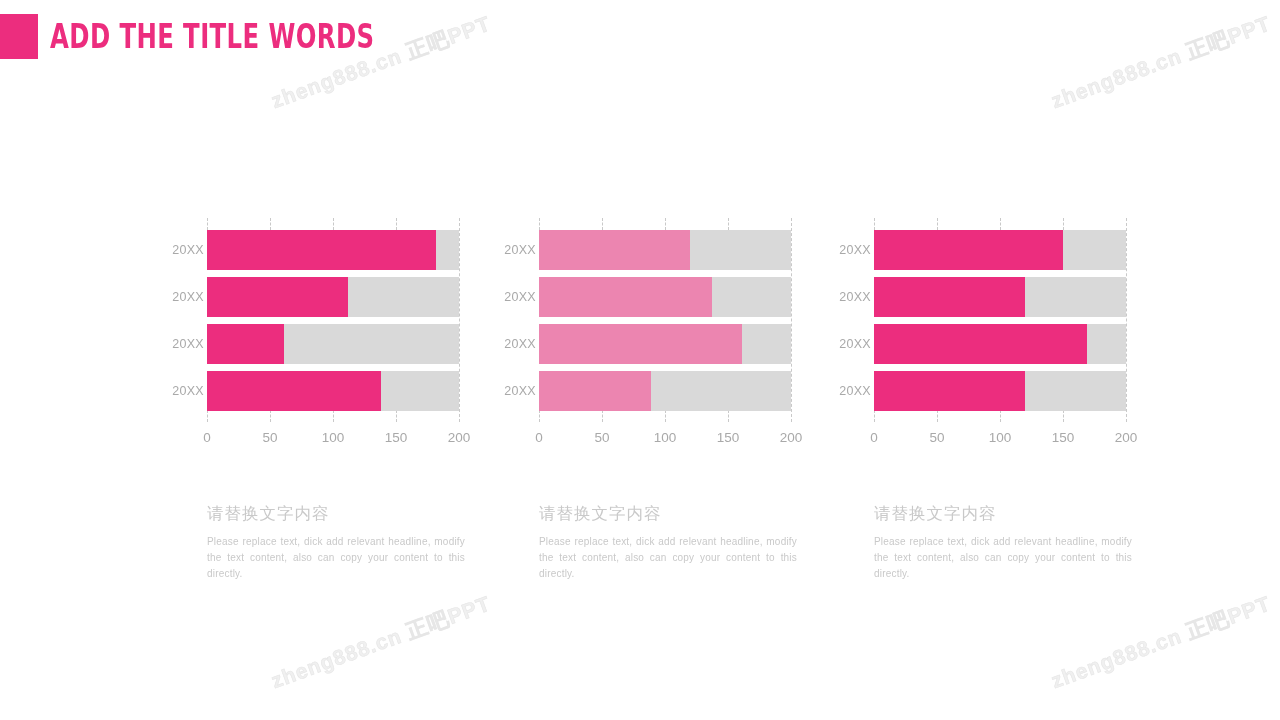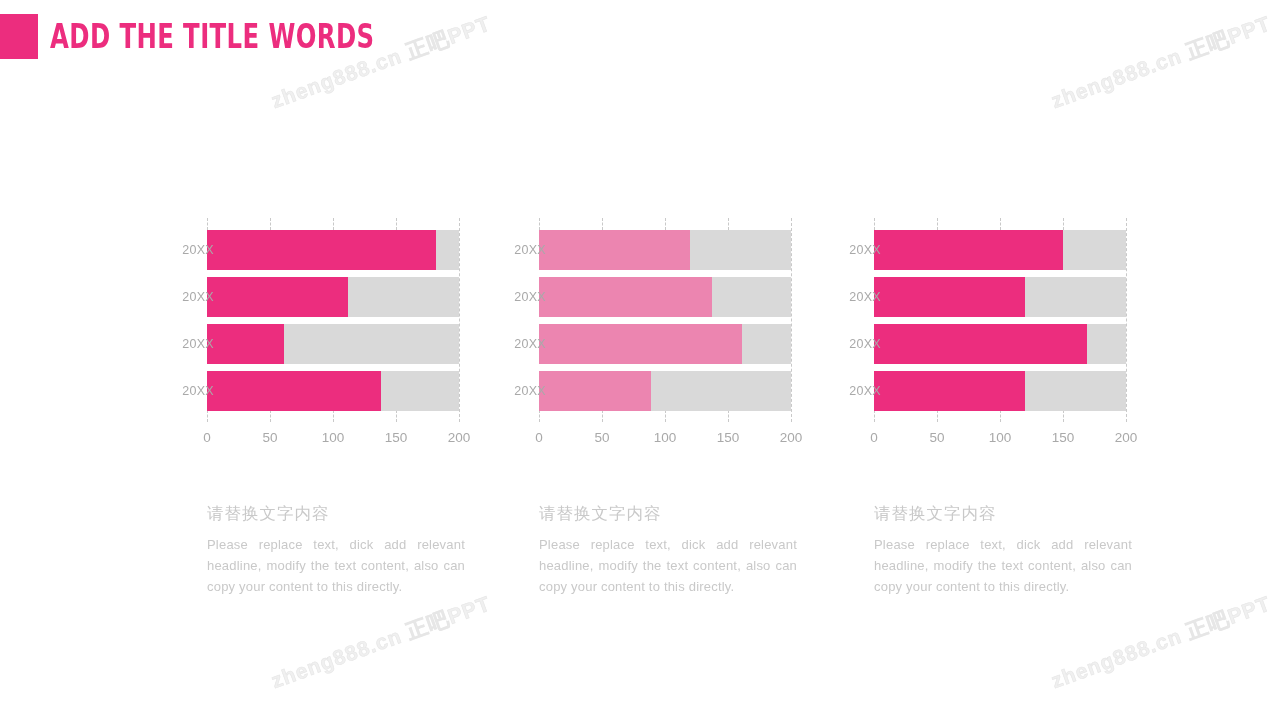--- a/index.html
+++ b/index.html
@@ -100,21 +100,21 @@
   .row:last-child { margin-bottom: 0; }
   .row .fill {
     position: absolute;
     left: 0;
     top: 0;
     height: 100%;
   }
 
   .cat-labels {
     position: absolute;
-    left: 12px;
+    left: 2px;
     top: 12px;
     width: 42px;
     height: 180px;
   }
   .cat-label {
     height: 40px;
     margin-bottom: 7px;
     display: flex;
     align-items: center;
     justify-content: flex-end;
@@ -150,21 +150,21 @@
   .caption-title {
     color: #c9c9c9;
     font-size: 16.5px;
     font-family: "DejaVu Sans", "Liberation Sans", sans-serif;
     letter-spacing: 1px;
     margin-bottom: 9px;
     white-space: nowrap;
   }
   .caption-body {
     color: #c9c9c9;
-    font-size: 13px;
+    font-size: 10px;
     line-height: 1.62;
     text-align: justify;
     letter-spacing: 0.2px;
   }
 
   
   .watermark {
     position: absolute;
     color: #f0f0f0;
     font-size: 21px;

